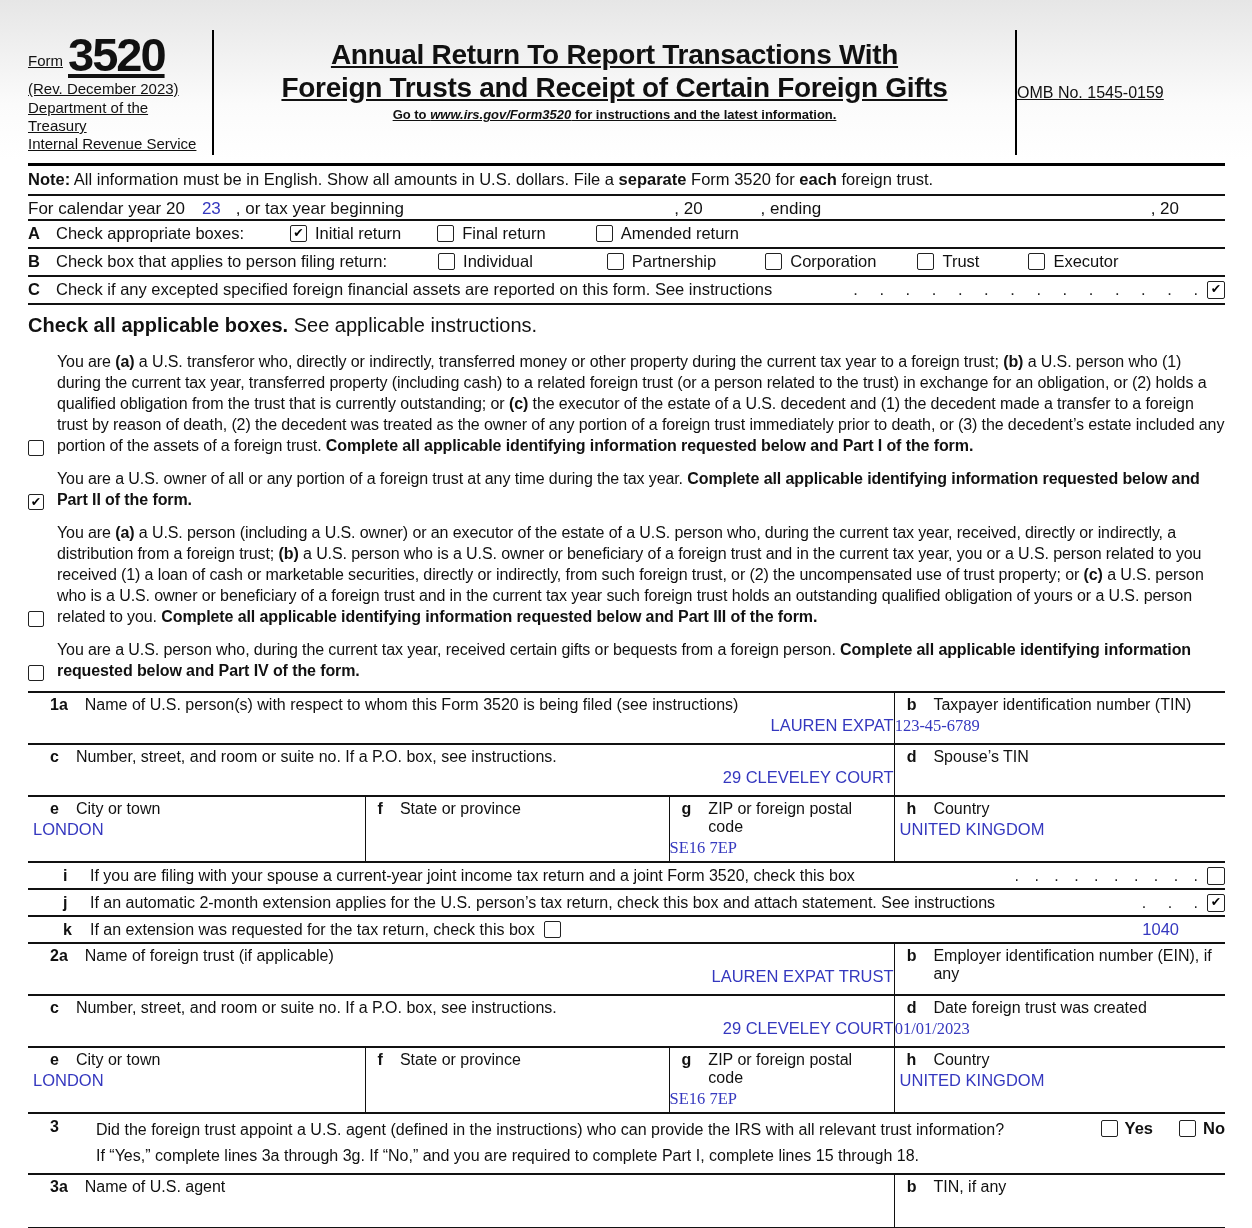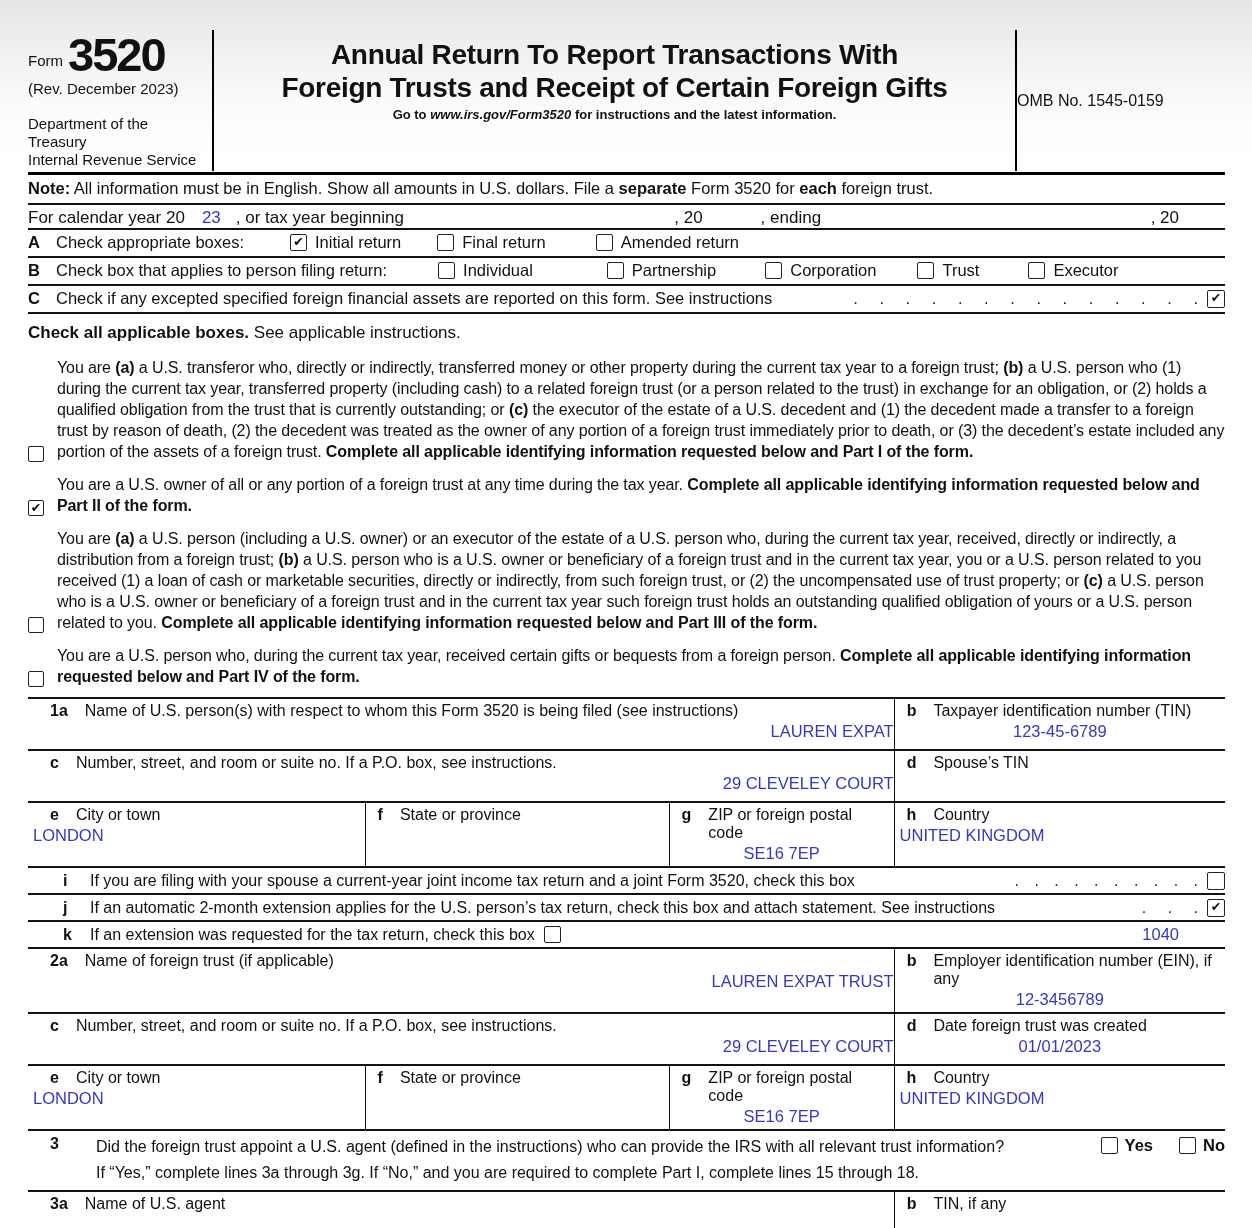--- a/index.html
+++ b/index.html
@@ -2,27 +2,27 @@
 <html><head>
 <meta charset="utf-8">
 <style>
   :root{ --blue:#3538bf; --line:#111; }
   *{box-sizing:border-box;}
   body{margin:0; width:1252px; height:1228px; overflow:hidden;
        font-family:"Liberation Sans","DejaVu Sans",sans-serif; color:#111; background:#fff;}
   .page{width:1252px; height:1228px; padding:30px 27px 0 28px;
         background:linear-gradient(180deg,#e6e6e6 0,#efefef 45px,#fbfbfb 105px,#ffffff 160px);}
   
-  .hdr{display:flex; border-bottom:3px solid #000; padding-bottom:1px;}
+  .hdr{display:flex; border-bottom:3px solid #000; padding-bottom:8px;text-decoration:underline;}
   .hdr-left{width:186px; border-right:2.5px solid #000; padding:4px 6px 2px 0;}
   .form-line{display:flex; align-items:flex-end;}
   .form-word{font-size:15px; padding-bottom:7px;}
   .form-num{font-size:47px; font-weight:bold; letter-spacing:-2px; line-height:42px; margin-left:5px;}
   .rev{font-size:15px; margin-top:4px;}
-  .dept{font-size:15px; line-height:18px; margin-top:18px;}
+  .dept{font-size:15px; line-height:18px; margin-top:2px;}
   .hdr-mid{flex:1; text-align:center; padding:8px 10px 0;}
   .title{font-weight:bold; font-size:28px; line-height:33px; letter-spacing:-0.3px;}
   .goto{margin-top:3px; font-size:13px;}
   .hdr-right{width:210px; border-left:2.5px solid #000; display:flex; align-items:center; justify-content:flex-start; font-size:16px;}
   
   .note{padding:4px 0 5px; border-bottom:2px solid var(--line); font-size:16.5px;}
   .cal{display:flex; align-items:center; padding:3px 0 0; border-bottom:2px solid var(--line); font-size:17px;}
   .cal .year{color:var(--blue); margin-left:17px;}
   .cal .mid{margin-left:15px;}
   .sp1{flex:4.1;} .sp2{width:58px;} .sp3{flex:5;} .spend{width:46px;}
@@ -30,32 +30,32 @@
   .crow .ltr{font-weight:bold; width:28px; flex:none;}
   .cb{width:17px; height:17px; border:1.6px solid #222; border-radius:2px; display:inline-flex;
       align-items:center; justify-content:center; font-size:12.5px; line-height:1; flex:none; background:#fff; color:#000;}
   .ml8{margin-left:8px;}
   .ma1{margin-left:46px;} .ma2{margin-left:36px;} .ma3{margin-left:50px;}
   .mb1{margin-left:51px;} .mb2{margin-left:74px;} .mb3{margin-left:49px;} .mb4{margin-left:41px;} .mb5{margin-left:49px;}
   .dots{flex:1; text-align:right; white-space:nowrap; overflow:hidden; margin:0 9px; word-spacing:17px; color:#222;}
   .dots.mid{word-spacing:11px;}
   .cbr{width:18px; height:18px;}
   
-  .apply-head{margin-top:7px; padding:2px 0; font-size:17px;}
+  .apply-head{margin-top:7px; padding:2px 0; font-size:20px;}
   .apply-item{display:flex; align-items:flex-end; margin-top:12px;}
   .apply-item .cb{width:16px; height:16px; margin-top:2px;}
   .apply-text{margin-left:13px; font-size:16px; line-height:21px; letter-spacing:-0.1px;}
   
   .tbl{margin-top:10px; border-top:2px solid var(--line);}
   .trow{display:flex; border-bottom:2px solid var(--line); min-height:52px;}
   .lab{display:flex; align-items:baseline; font-size:16px; padding:3px 4px 0 22px;}
   .lab.side{padding-left:12px;}
   .pfx{font-weight:bold; margin-right:17px; flex:none;}
   .val{color:var(--blue); font-size:16.5px; padding:2px 0 3px 5px; min-height:21px;}
-  .val.center{text-align:center; padding-left:0;}
+  .val.center{text-align:left; padding-left:0;font-family:Liberation Serif, serif;}
   .c-main{width:72.4%; border-right:1.5px solid var(--line);text-align:right;}
   .c-side{flex:1;}
   .c-e{width:28.2%; border-right:1.5px solid var(--line);}
   .c-f{width:25.4%; border-right:1.5px solid var(--line);}
   .c-g{width:18.8%; border-right:1.5px solid var(--line);}
   .c-g .lab{padding-left:12px;} .c-f .lab{padding-left:12px;}
   .c-h{flex:1;} .c-h .lab{padding-left:12px;}
   .ijk{display:flex; align-items:center; border-bottom:2px solid var(--line); min-height:27px; font-size:16px; padding:2px 0;}
   .ltr2{font-weight:bold; width:27px; margin-left:35px; flex:none;}
   .kcb{margin:0 10px 0 9px;}
@@ -260,21 +260,20 @@
           <span class="pfx">2a</span>
           <span>Name of foreign trust (if applicable)</span>
         </div>
         <div class="val">LAUREN EXPAT TRUST</div>
       </div>
       <div class="c-side">
         <div class="lab side">
           <span class="pfx">b</span>
           <span>Employer identification number (EIN), if any</span>
         </div>
-        <div class="val center">12-3456789</div>
       </div>
     </div>
     <div class="trow">
       <div class="c-main">
         <div class="lab">
           <span class="pfx">c</span>
           <span>Number, street, and room or suite no. If a P.O. box, see instructions.</span>
         </div>
         <div class="val">29 CLEVELEY COURT</div>
       </div>

